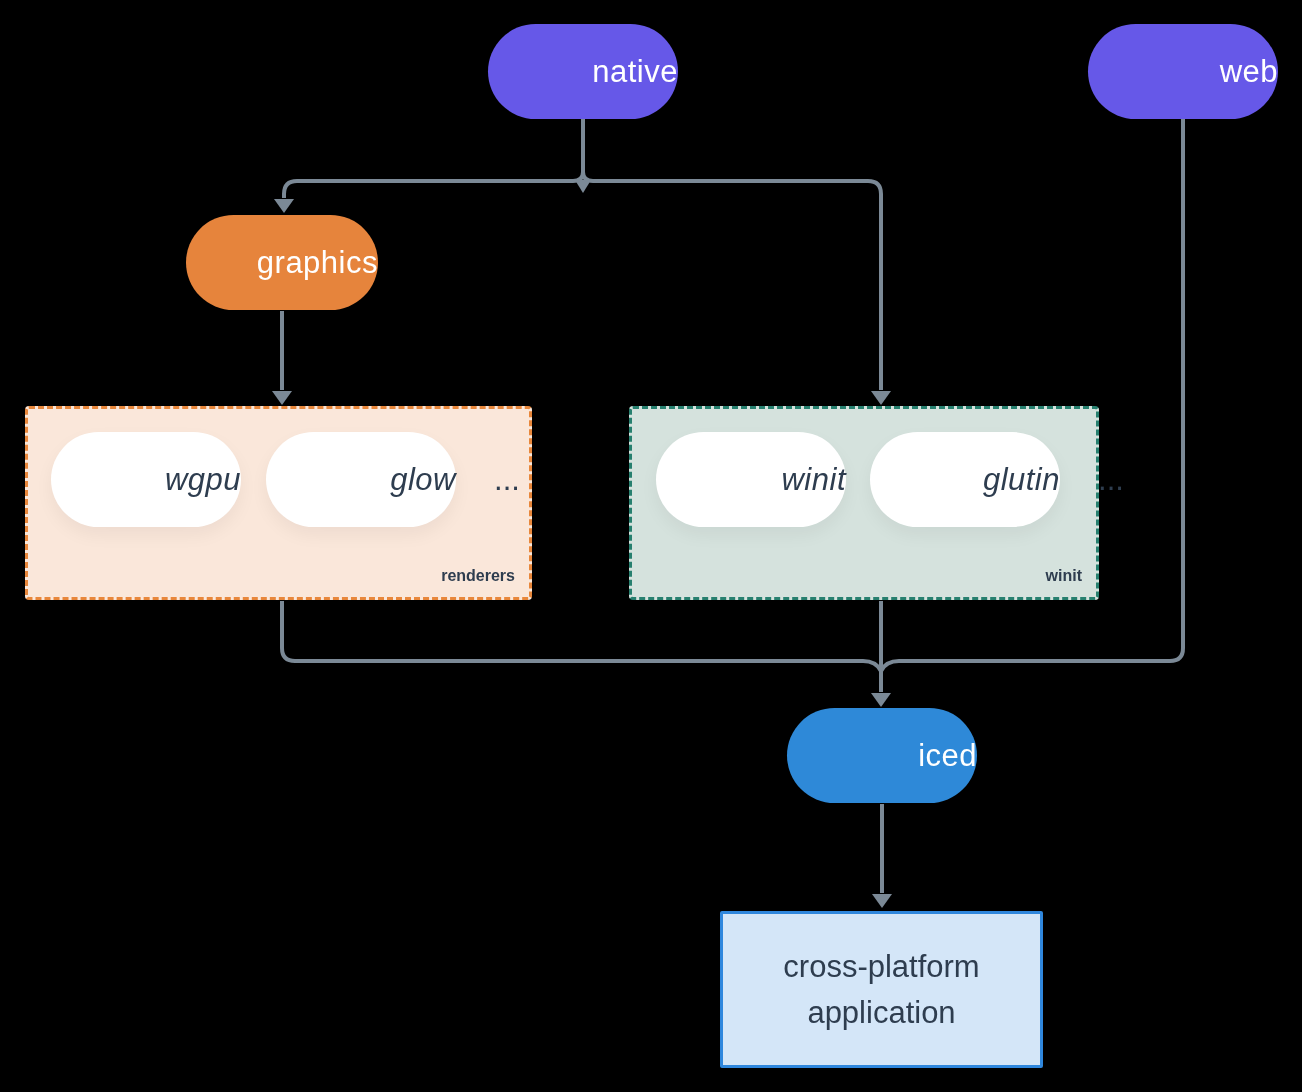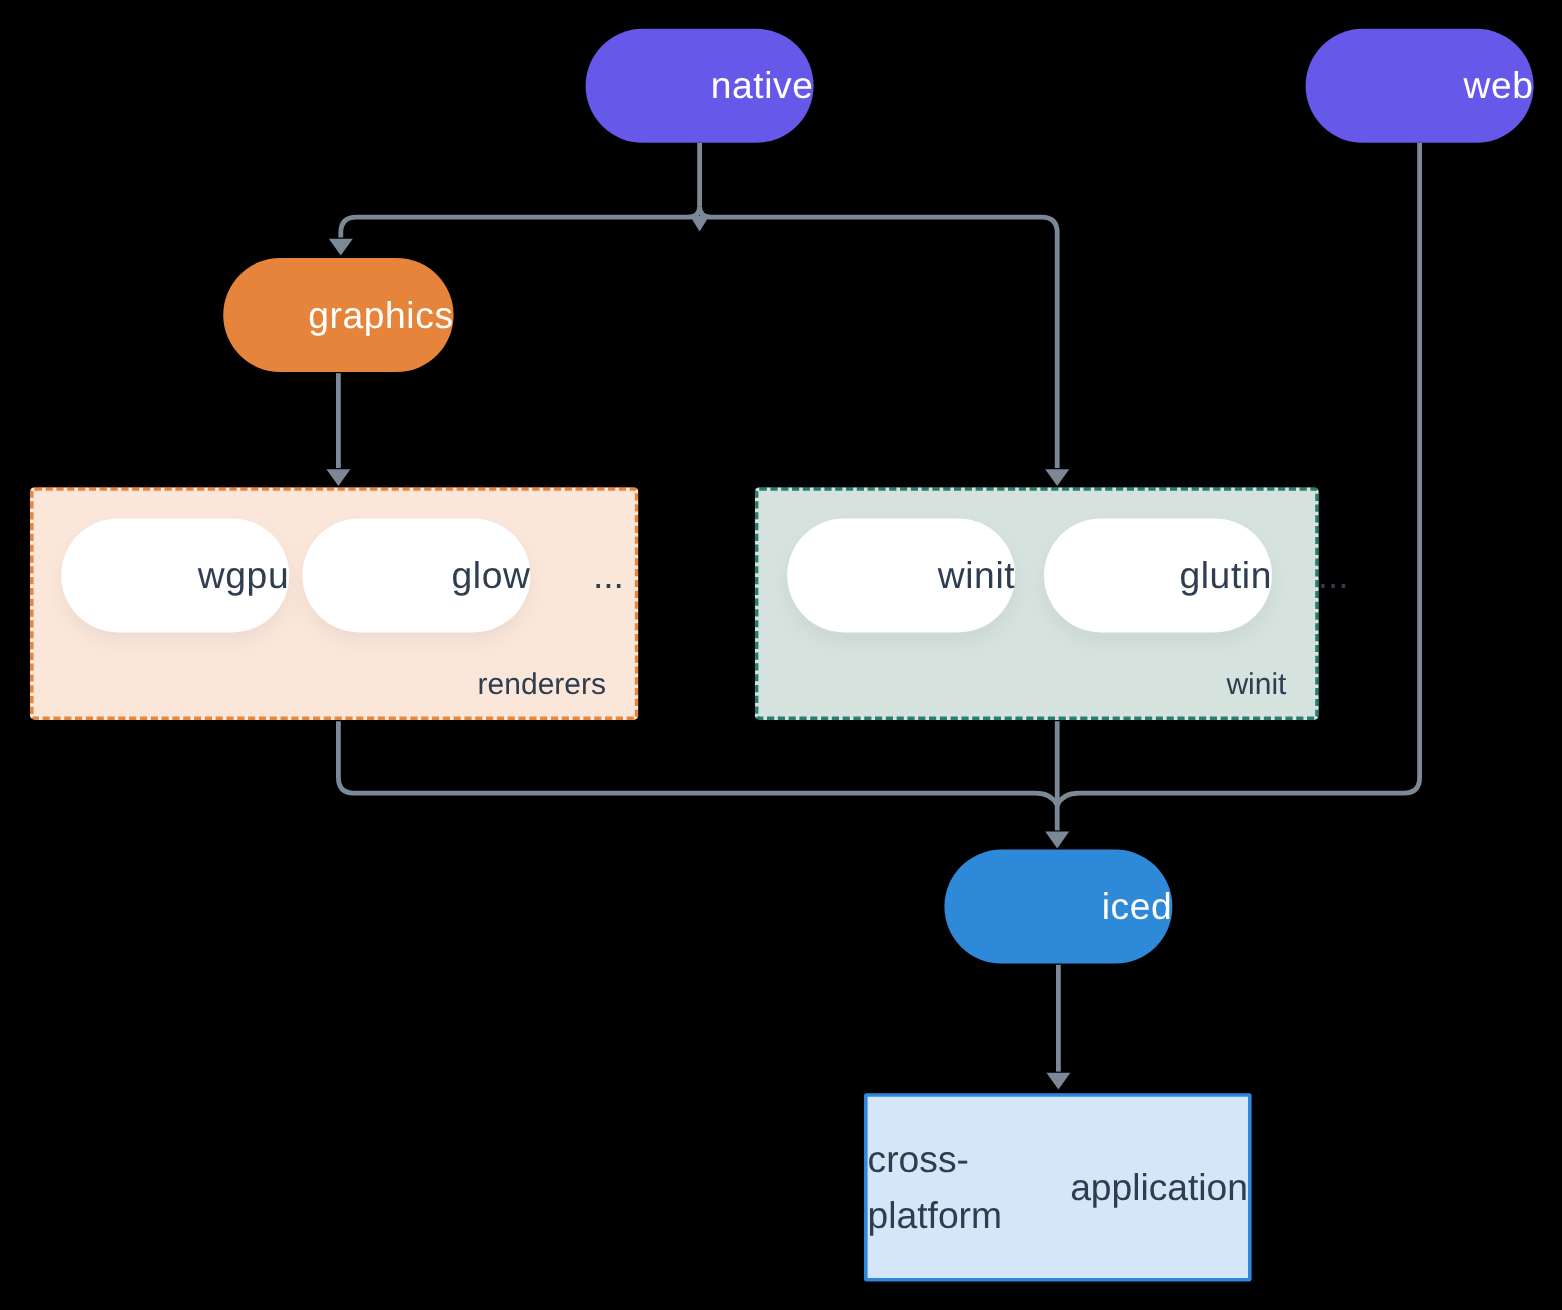--- a/index.html
+++ b/index.html
@@ -31,48 +31,48 @@
     background:var(--renderers_bg,#fae7da);
     border:3px dashed var(--renderers_border,#e8873b);
     box-sizing:border-box;
   }
   .box-shells {
     left:629px; top:406px; width:470px; height:194px;
     background:var(--shells_bg,#d5e2dd);
     border:3px dashed var(--shells_border,#27806f);
     box-sizing:border-box;
   }
-  .group-box .pill { top:23px; }
+  .group-box .pill { top:23px;font-style:italic; }
   .group-label {
-    position:absolute; right:24px; bottom:12px;
-    font-size:25px; color:var(--text_dark,#2e3d4f);
+    position:absolute; right:14px; bottom:12px;
+    font-size:16px; color:var(--text_dark,#2e3d4f);font-weight:bold;
   }
   .ellipsis {
     position:absolute; left:447px; top:23px; width:64px; height:95px;
     display:flex; align-items:center; justify-content:center;
     font-size:31px; color:var(--text_dark,#2e3d4f);
   }
 
   .app-box {
     position:absolute; left:720px; top:911px; width:323px; height:157px;
     box-sizing:border-box;
     background:var(--app_bg,#d4e6f8);
     border:3px solid var(--app_border,#2f87dd);
     border-radius:2px;
-    display:flex; flex-direction:row; align-items:center; justify-content:center;
+    display:flex; flex-direction:column; align-items:center; justify-content:center;
     font-size:31px; line-height:46px; color:var(--text_dark,#2e3d4f);
   }
 
   
   .n-native   { left:488px;  top:24px;  }
   .n-web      { left:1088px; top:24px;  }
   .n-graphics { left:186px;  top:215px; }
   .n-iced     { left:787px;  top:708px; }
   .p-wgpu   { left:23px;  }
-  .p-glow   { left:224px; }
+  .p-glow   { left:238px; }
   .p-winit  { left:24px;  }
   .p-glutin { left:238px; }
 </style>
 </head>
 <body>
 
 <div class="canvas">
 
   <svg class="connectors" viewBox="0 0 1302 1092" xmlns="http://www.w3.org/2000/svg">
 

